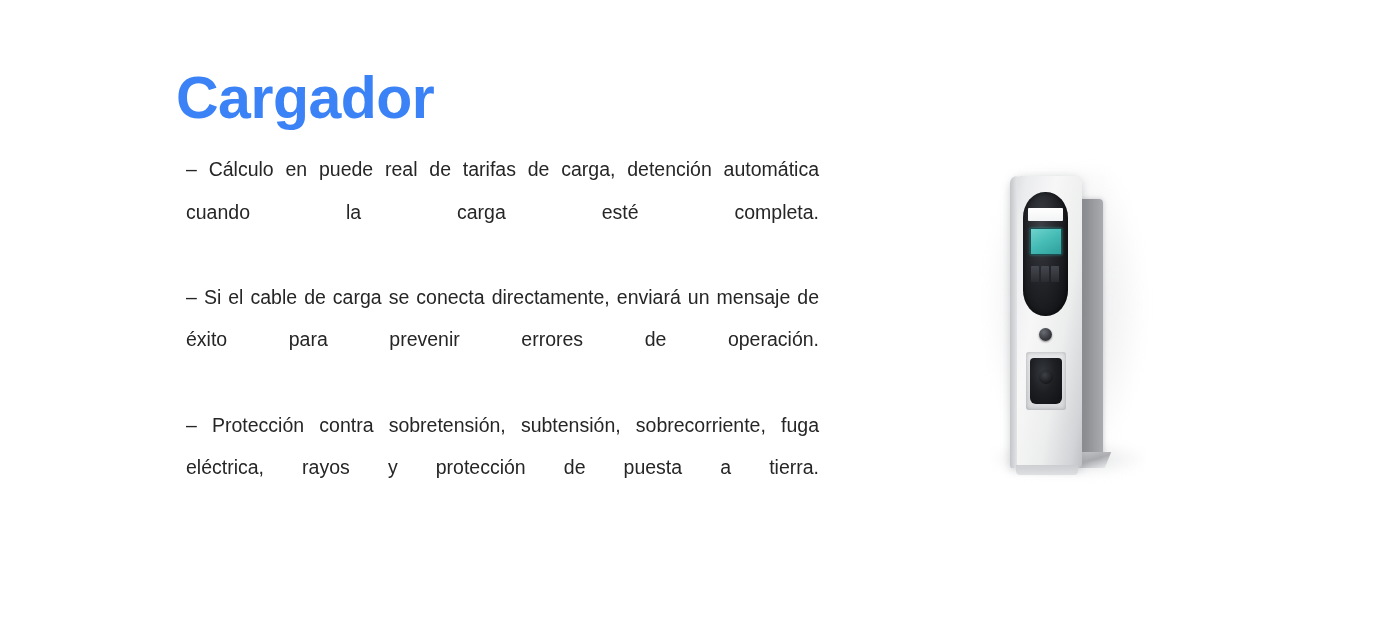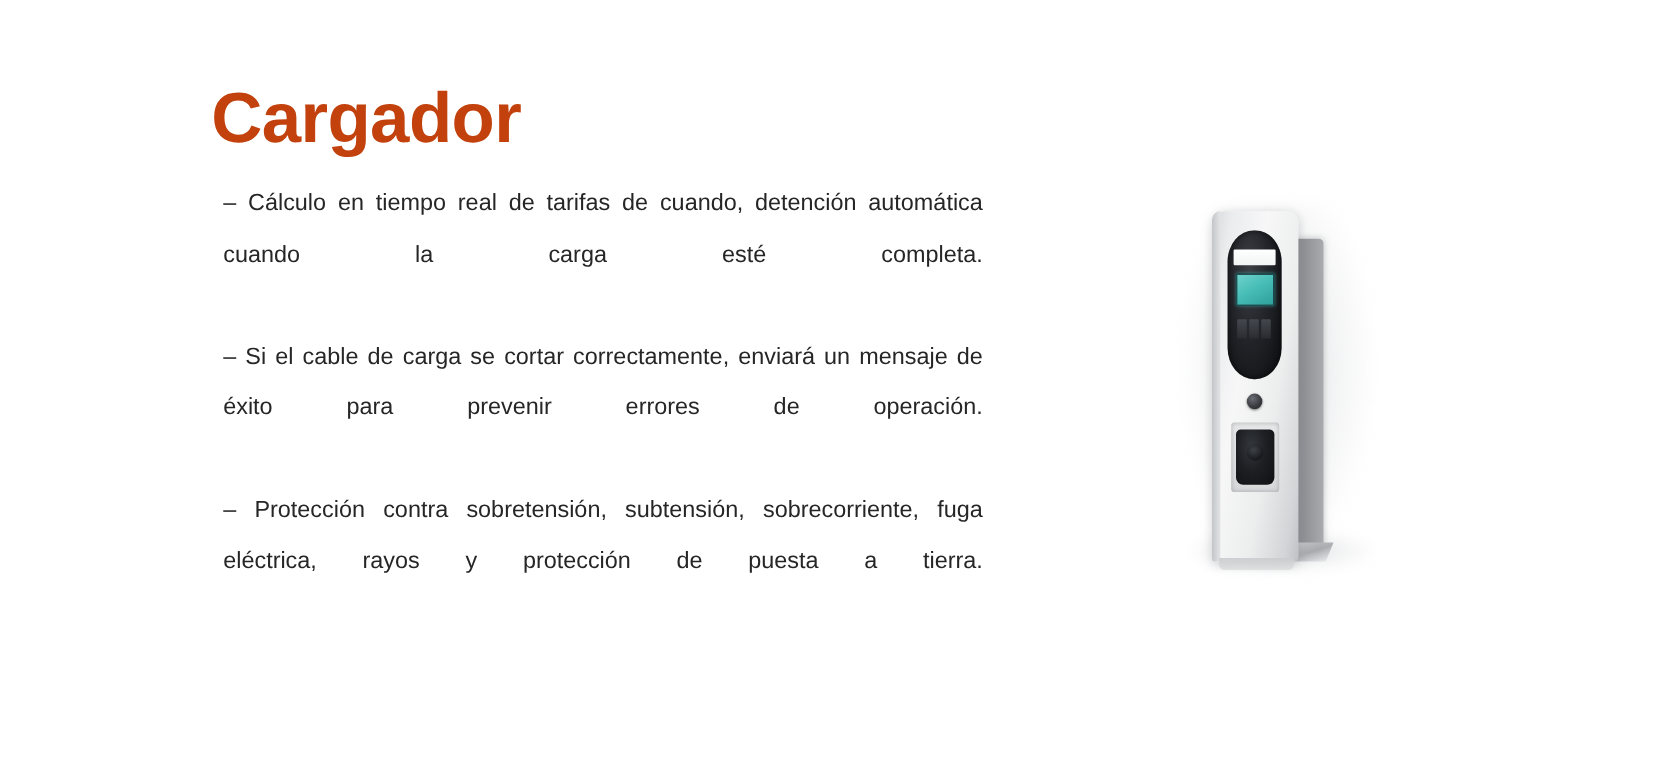--- a/index.html
+++ b/index.html
@@ -18,21 +18,21 @@
   }
 
   
   #page-title {
     position: absolute;
     left: 176px;
     top: 26px;
     font-size: 59px;
     font-weight: bold;
     letter-spacing: -0.5px;
-    color: #c2410c;
+    color: #3b82f6;
     line-height: 1.1;
     white-space: nowrap;
   }
 
   
   #feature-list {
     position: absolute;
     left: 186px;
     top: 148px;
     width: 633px;
@@ -236,22 +236,22 @@
     background: radial-gradient(circle at 40% 35%, #3e4147 0%, #17191c 70%);
     border-radius: 50%;
   }
 </style>
 </head>
 <body>
 
 <h1 id="page-title">Cargador</h1>
 
 <div id="feature-list">
-  <p class="feature-item">– Cálculo en tiempo real de tarifas de cuando, detención automática cuando la carga esté completa.</p>
-  <p class="feature-item">– Si el cable de carga se cortar correctamente, enviará un mensaje de éxito para prevenir errores de operación.</p>
+  <p class="feature-item">– Cálculo en puede real de tarifas de carga, detención automática cuando la carga esté completa.</p>
+  <p class="feature-item">– Si el cable de carga se conecta directamente, enviará un mensaje de éxito para prevenir errores de operación.</p>
   <p class="feature-item">– Protección contra sobretensión, subtensión, sobrecorriente, fuga eléctrica, rayos y protección de puesta a tierra.</p>
 
 </div>
 
 <div id="product-figure" aria-label="EV charging station unit">
 
   <div class="backdrop-glow"></div>
   <div class="floor-shadow"></div>
 
   <div class="side-panel"></div>

